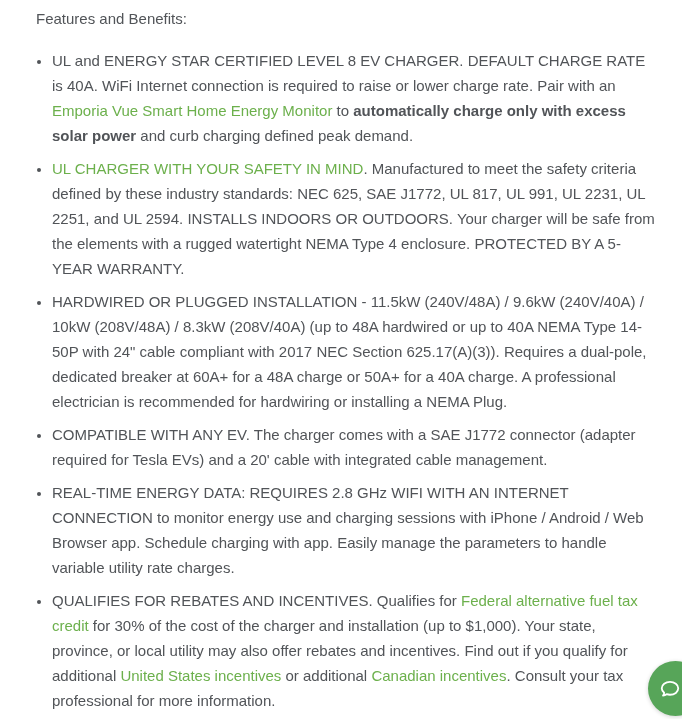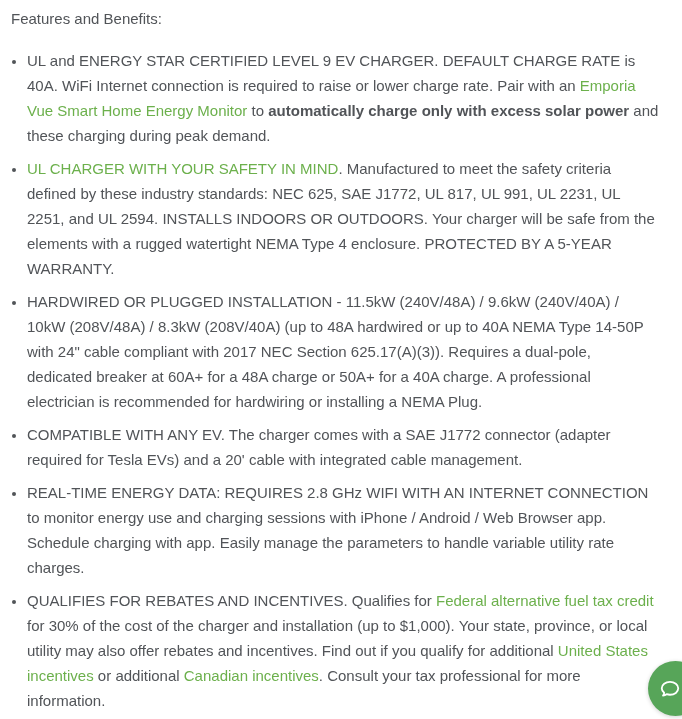--- a/index.html
+++ b/index.html
@@ -12,21 +12,21 @@
     width: 682px;
     height: 719px;
     overflow: hidden;
     background: #ffffff;
     font-family: "Liberation Sans", "DejaVu Sans", sans-serif;
   }
   .page {
     position: relative;
     width: 682px;
     height: 555px;
-    padding: 7px 22px 0 11px;
+    padding: 7px 22px 0 36px;
     color: var(--text-gray);
     font-size: 15px;
     line-height: 25px;
     border-radius: 9px;
   }
   .heading {
     font-size: 15px;
     line-height: 24px;
     color: var(--text-gray);
     font-weight: 400;
@@ -67,21 +67,21 @@
     box-shadow: 0 1px 4px rgba(0,0,0,0.18);
   }
   .chat-button svg { display: block; }
 </style>
 </head>
 <body>
 
 <div class="page">
   <p class="heading">Features and Benefits:</p>
   <ul class="features-list">
-      <li><span>UL and ENERGY STAR CERTIFIED LEVEL 9 EV CHARGER. DEFAULT CHARGE RATE is 40A. WiFi Internet connection is required to raise or lower charge rate. Pair with an </span><a href="#">Emporia Vue Smart Home Energy Monitor</a><span> to </span><span class="bold">automatically charge only with excess solar power</span><span> and these charging during peak demand.</span></li>
+      <li><span>UL and ENERGY STAR CERTIFIED LEVEL 8 EV CHARGER. DEFAULT CHARGE RATE is 40A. WiFi Internet connection is required to raise or lower charge rate. Pair with an </span><a href="#">Emporia Vue Smart Home Energy Monitor</a><span> to </span><span class="bold">automatically charge only with excess solar power</span><span> and curb charging defined peak demand.</span></li>
       <li><a href="#">UL CHARGER WITH YOUR SAFETY IN MIND</a><span>. Manufactured to meet the safety criteria defined by these industry standards: NEC 625, SAE J1772, UL 817, UL 991, UL 2231, UL 2251, and UL 2594. INSTALLS INDOORS OR OUTDOORS. Your charger will be safe from the elements with a rugged watertight NEMA Type 4 enclosure. PROTECTED BY A 5-YEAR WARRANTY.</span></li>
       <li><span>HARDWIRED OR PLUGGED INSTALLATION - 11.5kW (240V/48A) / 9.6kW (240V/40A) / 10kW (208V/48A) / 8.3kW (208V/40A) (up to 48A hardwired or up to 40A NEMA Type 14-50P with 24" cable compliant with 2017 NEC Section 625.17(A)(3)). Requires a dual-pole, dedicated breaker at 60A+ for a 48A charge or 50A+ for a 40A charge. A professional electrician is recommended for hardwiring or installing a NEMA Plug.</span></li>
       <li><span>COMPATIBLE WITH ANY EV. The charger comes with a SAE J1772 connector (adapter required for Tesla EVs) and a 20' cable with integrated cable management.</span></li>
       <li><span>REAL-TIME ENERGY DATA: REQUIRES 2.8 GHz WIFI WITH AN INTERNET CONNECTION to monitor energy use and charging sessions with iPhone / Android / Web Browser app. Schedule charging with app. Easily manage the parameters to handle variable utility rate charges.</span></li>
       <li><span>QUALIFIES FOR REBATES AND INCENTIVES. Qualifies for </span><a href="#">Federal alternative fuel tax credit</a><span> for 30% of the cost of the charger and installation (up to $1,000). Your state, province, or local utility may also offer rebates and incentives. Find out if you qualify for additional </span><a href="#">United States incentives</a><span> or additional </span><a href="#">Canadian incentives</a><span>. Consult your tax professional for more information.</span></li>
     </ul>
 </div>
 
 <button class="chat-button" aria-label="chat">
   <svg width="22" height="22" viewBox="0 0 24 24">

